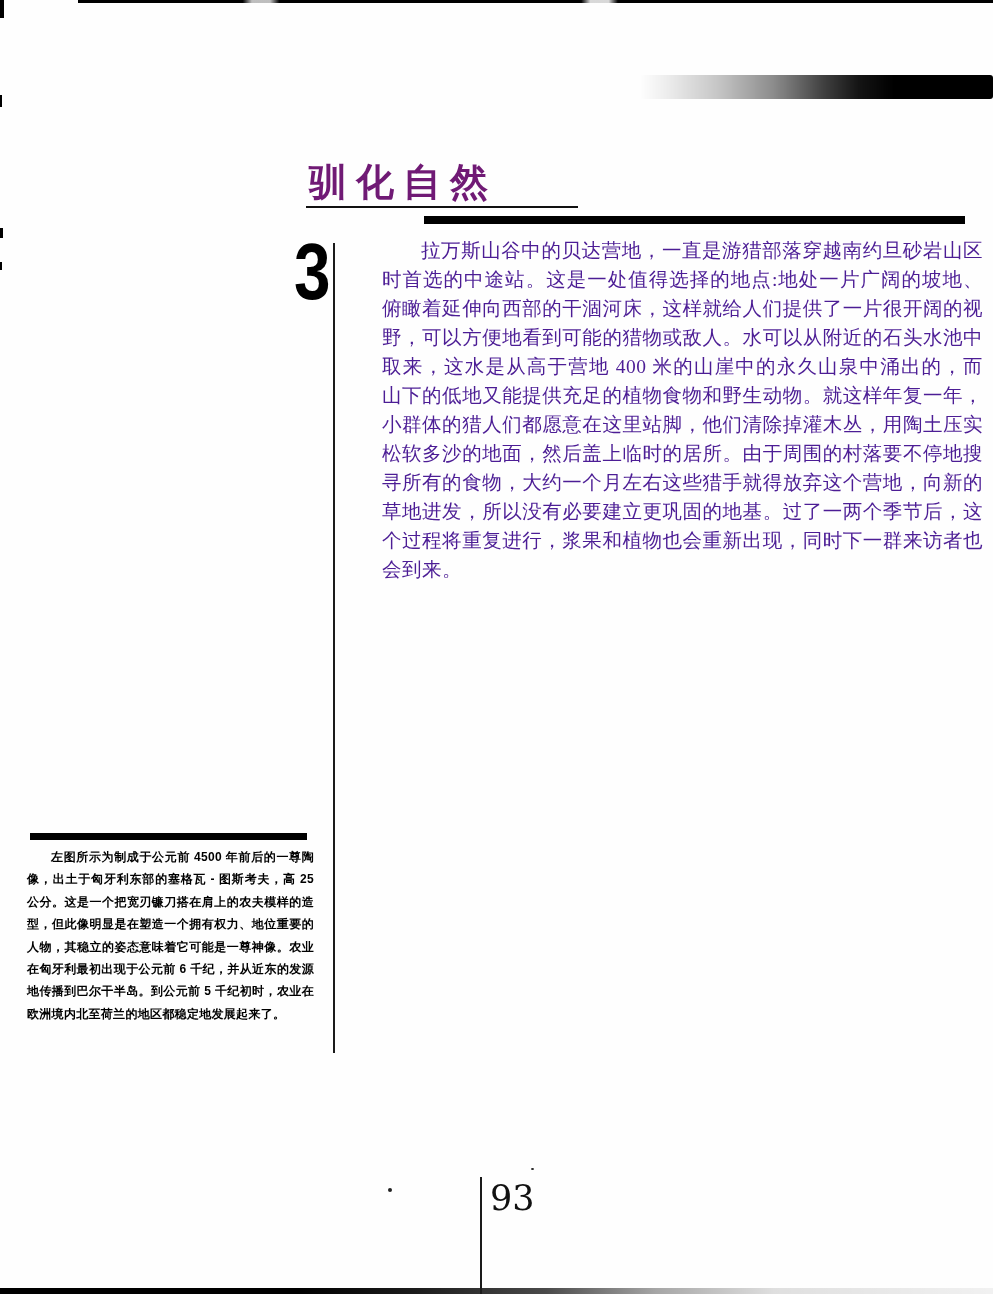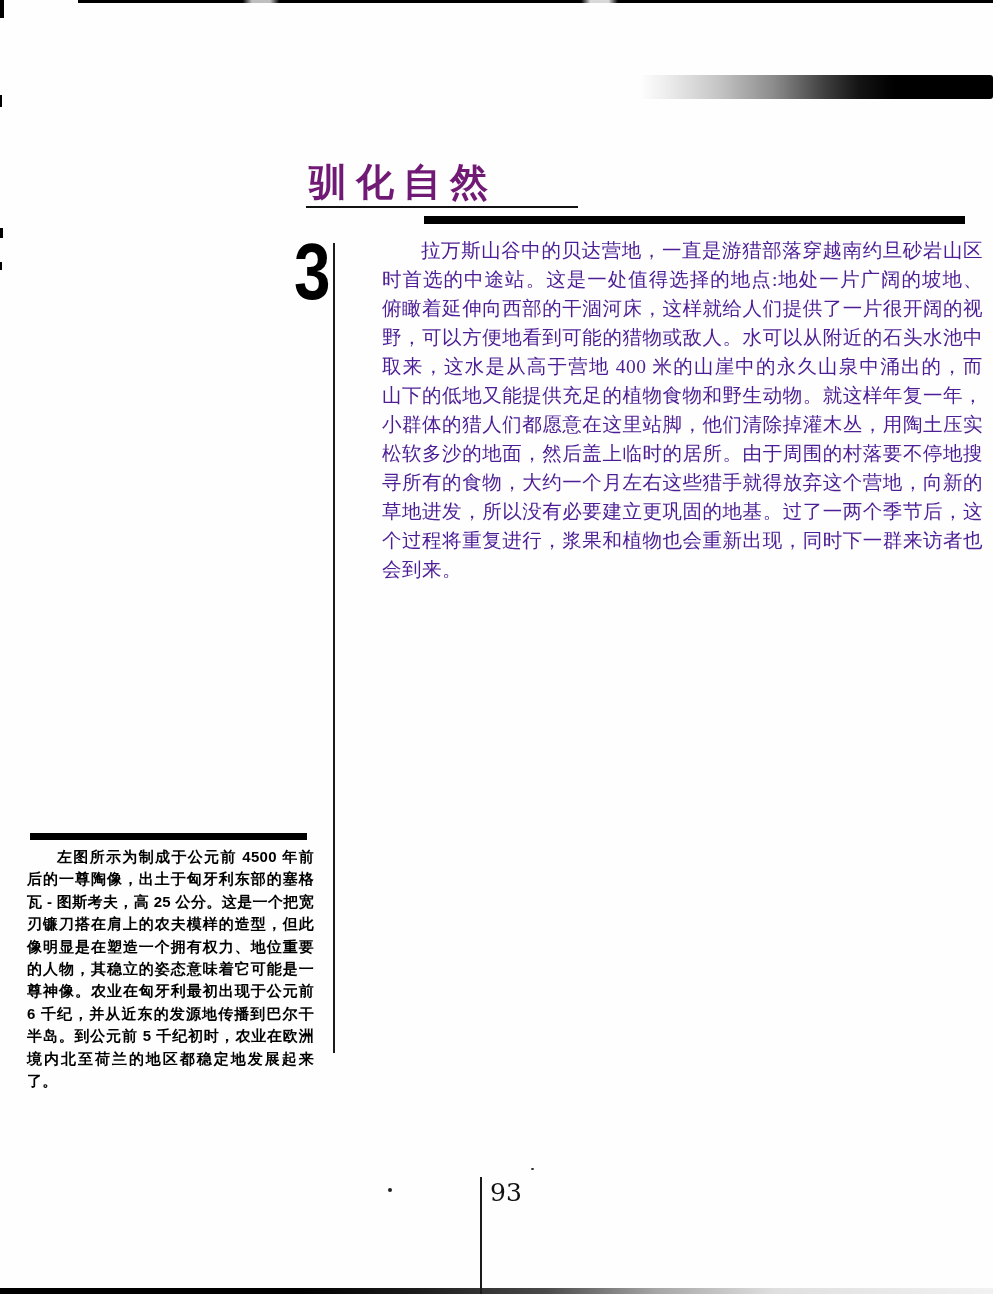--- a/index.html
+++ b/index.html
@@ -64,32 +64,32 @@
     font-size:19.5px;line-height:29px;
     text-align:justify;letter-spacing:.5px;color:#4c1d95;margin-left:36px;
   }
   .body-text p{margin:0 0 3px 0;text-indent:2em;}
   
   .sidebar-rule{
     position:absolute;left:30px;top:833px;width:277px;height:7px;background:#000;
   }
   .sidebar-note{
     position:absolute;left:27px;top:846px;width:287px;
-    font-size:15px;line-height:22.4px;font-weight:bold;
+    font-size:12px;line-height:22.4px;font-weight:bold;
     text-align:justify;letter-spacing:.3px;color:#000;
   }
   .sidebar-note p{margin:0;text-indent:2em;}
   
   .footer-rule{
     position:absolute;left:480px;top:1177px;width:2px;height:117px;background:#1a1a1a;
   }
   .page-number{
     position:absolute;left:490px;top:1178px;
     font-family:"DejaVu Serif","Liberation Serif",serif;
-    font-size:25px;color:#111;
+    font-size:35px;color:#111;
   }
 </style>
 </head>
 <body>
 
 <div class="page">
 
   <div class="top-edge-line"></div>
   <div class="edge-mark" style="left:0;top:0;width:4px;height:18px;"></div>
   <div class="edge-mark" style="left:0;top:95px;width:2px;height:12px;"></div>

